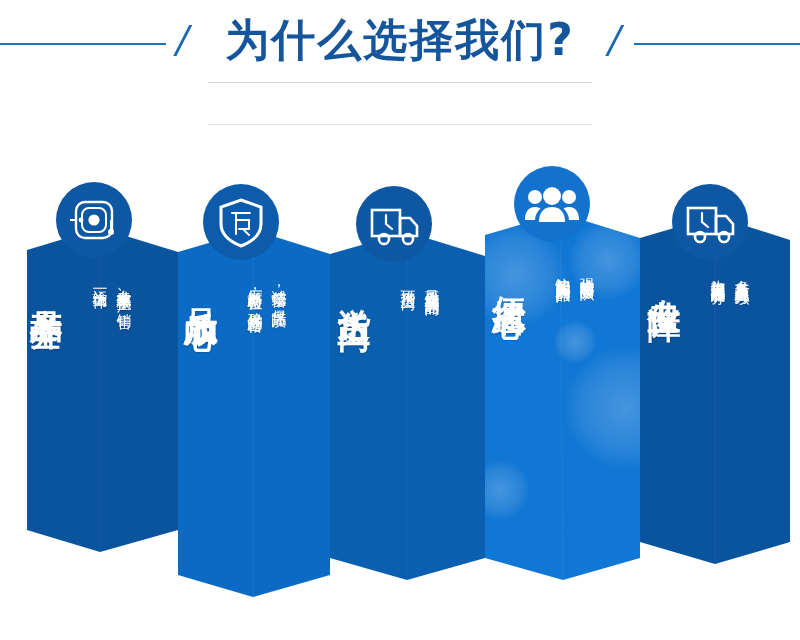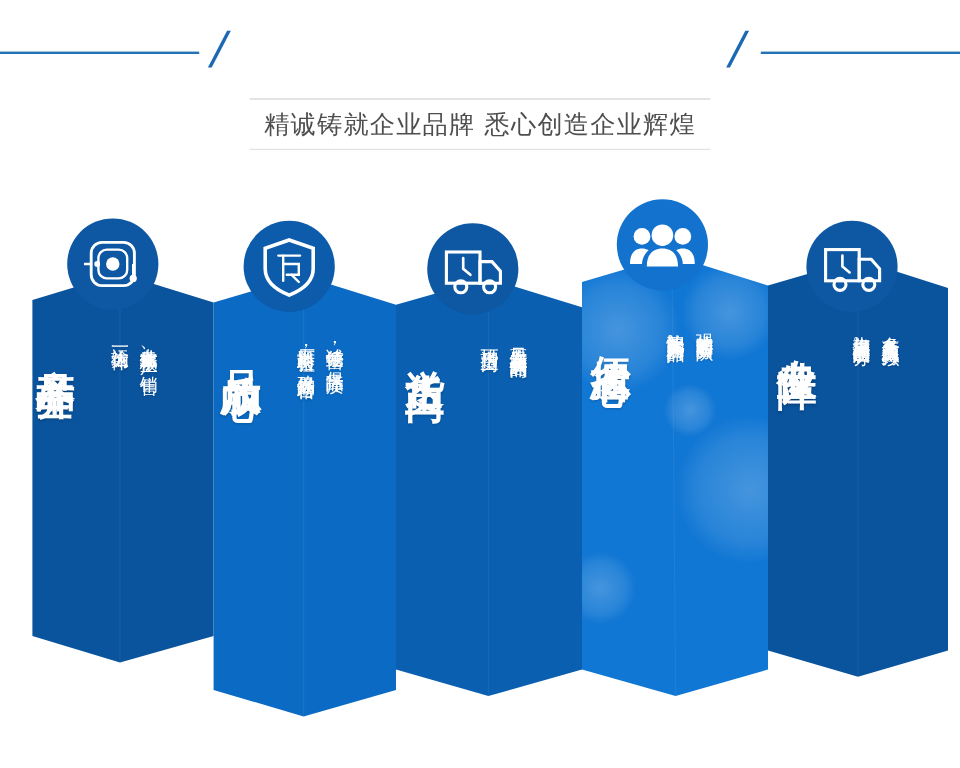--- a/index.html
+++ b/index.html
@@ -73,23 +73,23 @@
 
 <div id="stage">
 
   <div id="header">
     <div class="rule" id="rule-left"></div>
     <div class="rule" id="rule-right"></div>
 
     <div class="slash" id="slash-left">/</div>
     <div class="slash" id="slash-right">/</div>
 
+    <div id="title">为什么选择我们?</div>
 
     <div id="sub-rule-top"></div>
-    <div id="subtitle">精诚铸就企业品牌 悉心创造企业辉煌</div>
     <div id="sub-rule-bot"></div>
   </div>
 
   <div id="panels">
 
     <svg width="800" height="480" viewBox="0 0 800 480">
       <defs>
         <clipPath id="clip4">
           <path d="M485,75 L560,53 L640,78 L640,398 L563,420 L485,398 Z"></path>
         </clipPath>

